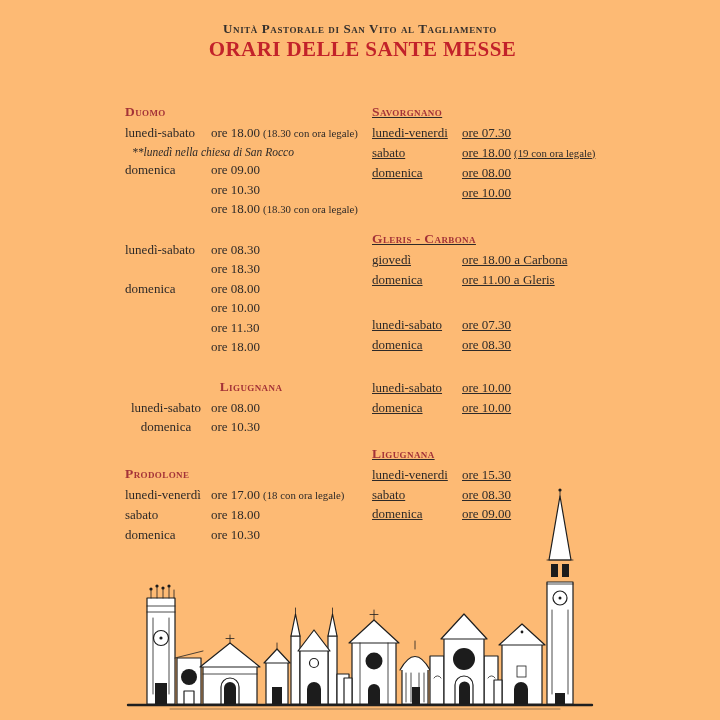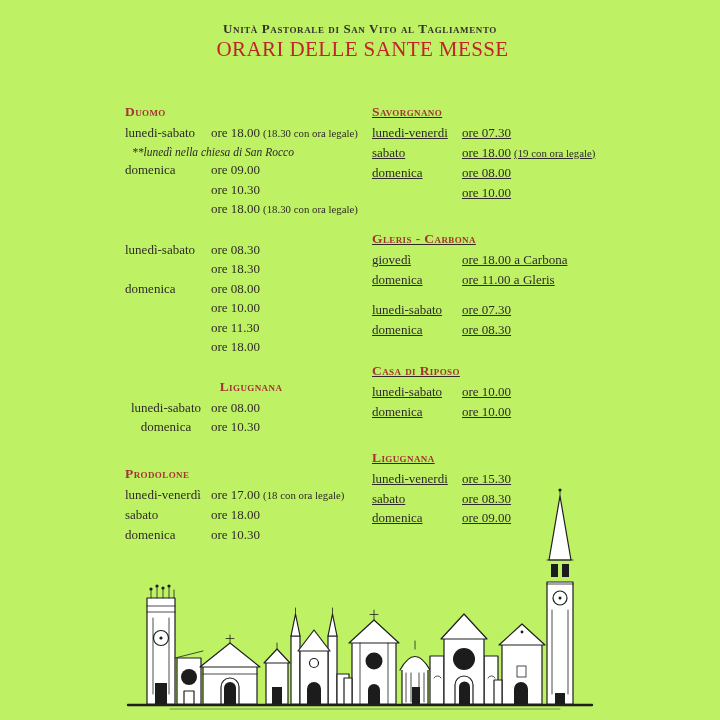--- a/index.html
+++ b/index.html
@@ -5,50 +5,50 @@
   html, body { margin: 0; padding: 0; }
   body {
     width: 720px; height: 720px;
     background: #ffffff;
     font-family: "Liberation Serif", serif;
     color: var(--text, #2e2a28);
   }
   .page {
     position: relative;
     width: 720px; height: 720px;
-    background: #bef264;
+    background: #fdba74;
     overflow: hidden;
   }
   .suptitle {
     position: absolute; top: 21px; left: 0; right: 0;
     text-align: center;
     font-variant: small-caps;
     font-weight: 700;
     font-size: 13px;
     letter-spacing: 0.6px;
     color: #34302d;
   }
   .title {
     position: absolute; top: 37px; left: 5px; right: 0;
     text-align: center;
-    font-weight: 400;
+    font-weight: 700;
     font-size: 21px;
     letter-spacing: 0.4px;
     color: var(--red-title, #c2222a);
   }
   .col { position: absolute; top: 104px; width: 252px; }
   .col-left  { left: 125px; }
   .col-right { left: 372px; text-decoration: underline; }
 
   .mass-section { margin-bottom: 26px; }
   .col-left  .mass-section:nth-child(1) { margin-bottom: 20px; }
   .col-left  .mass-section:nth-child(2) { margin-bottom: 22px; }
   .col-left  .mass-section:nth-child(3) { margin-bottom: 29px; text-align: center; }
   .col-right .mass-section:nth-child(1) { margin-bottom: 29px; }
-  .col-right .mass-section:nth-child(2) { margin-bottom: 11px; }
+  .col-right .mass-section:nth-child(2) { margin-bottom: 26px; }
   .col-right .mass-section:nth-child(3) { margin-bottom: 24px; }
   .col-right .mass-section:nth-child(4) { margin-bottom: 29px; }
 
   .sec-title {
     font-variant: small-caps;
     font-weight: 700;
     font-size: 13.5px;
     letter-spacing: 0.4px;
     color: var(--red-section, #a43338);
     margin-bottom: 3px;
@@ -202,21 +202,20 @@
         <div class="row">
           <span class="day">lunedi-sabato</span>
           <span class="time">ore 07.30</span>
         </div>
         <div class="row">
           <span class="day">domenica</span>
           <span class="time">ore 08.30</span>
         </div>
       </div>
       <div class="mass-section">
-        <div class="sec-title">Casa di Riposo</div>
         <div class="row">
           <span class="day">lunedi-sabato</span>
           <span class="time">ore 10.00</span>
         </div>
         <div class="row">
           <span class="day">domenica</span>
           <span class="time">ore 10.00</span>
         </div>
       </div>
       <div class="mass-section">

